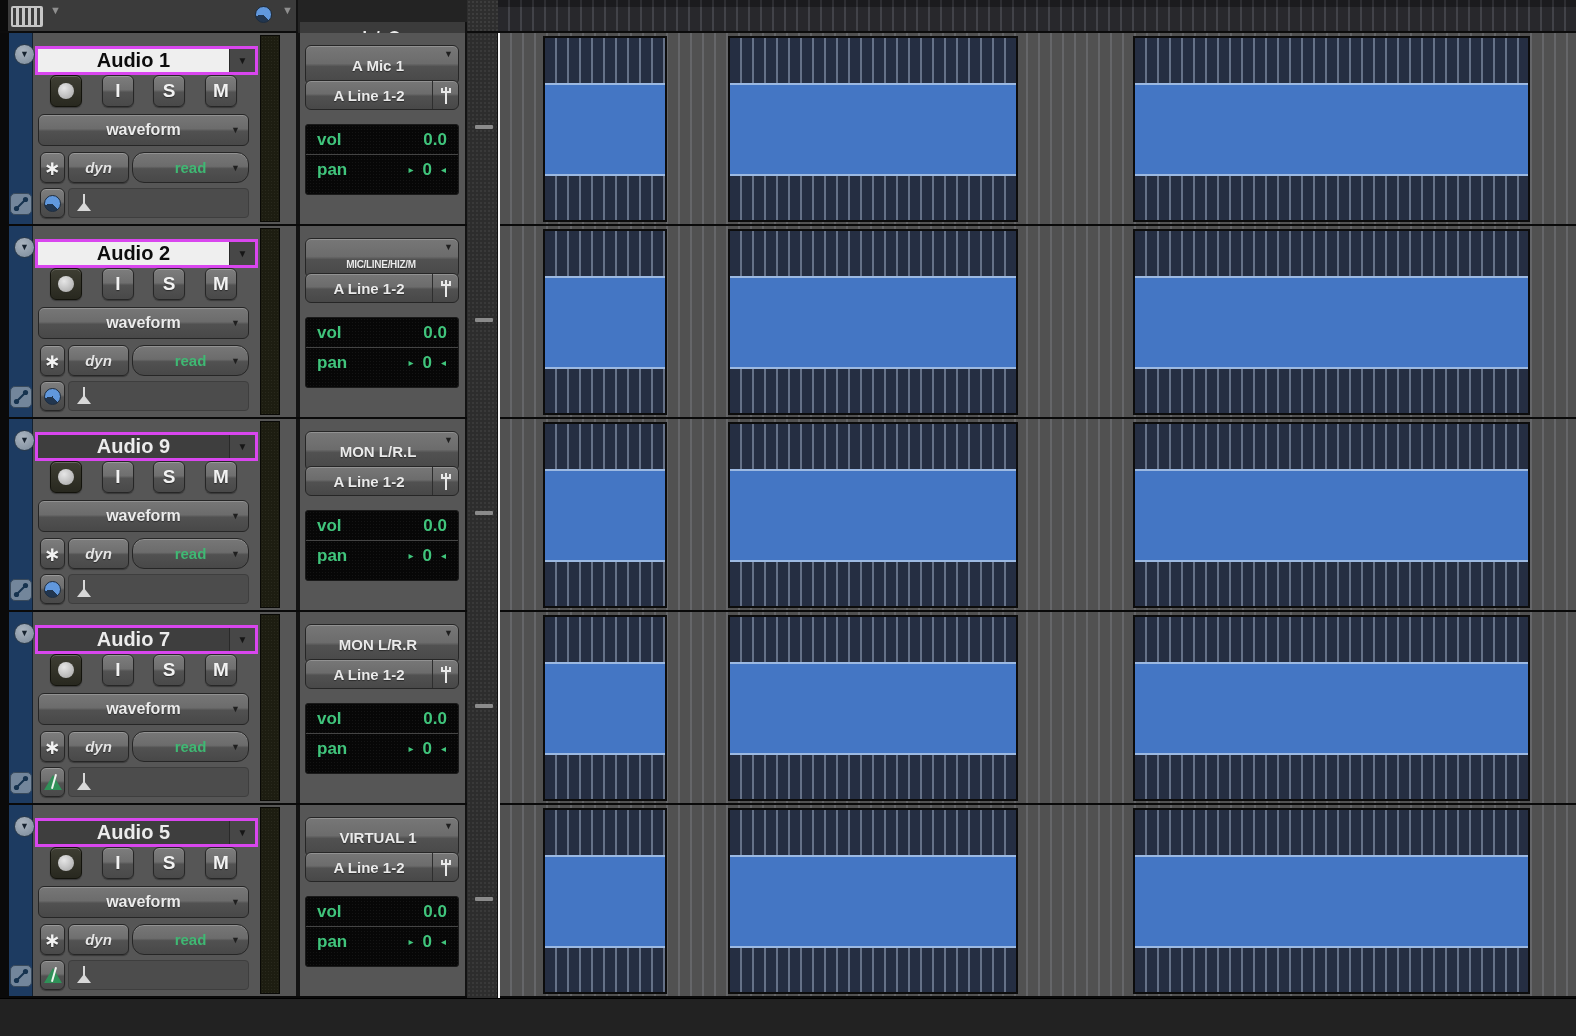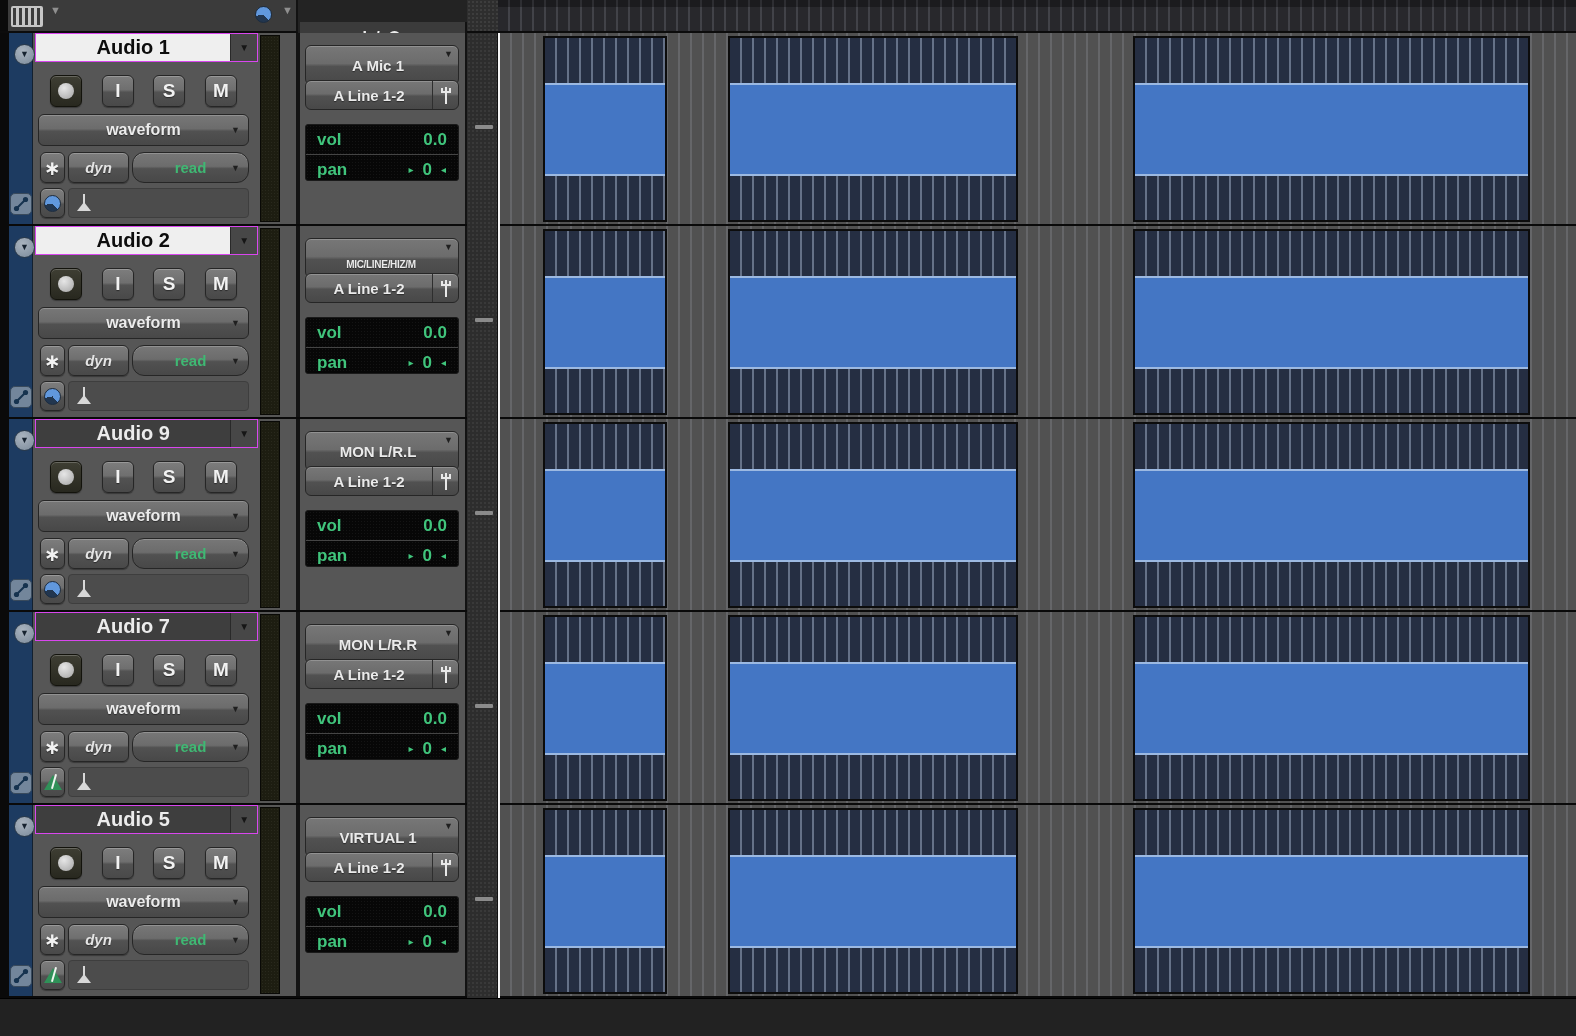--- a/index.html
+++ b/index.html
@@ -32,21 +32,21 @@
   .strip{position:absolute;left:0;top:0;width:33px;height:100%;
     background:linear-gradient(90deg,#0a0a0a 0 9px,#1d3b61 9px);border-right:1px solid #13202f;box-sizing:border-box;}
   .collapse-btn{position:absolute;left:14px;top:11px;width:21px;height:21px;border-radius:50%;
     background:radial-gradient(circle at 40% 32%,#aab4bf,#8795a4 75%);border:1px solid #2b3a4a;
     display:flex;align-items:center;justify-content:center;box-sizing:border-box;}
   .collapse-btn .caret{font-size:9px;color:#16222f;line-height:1;}
   .strip-icon{position:absolute;left:10px;top:160px;width:22px;height:22px;border-radius:5px;background:#73869b;
     border:1px solid #394a5c;box-sizing:border-box;display:flex;align-items:center;justify-content:center;}
 
   .controls{position:absolute;left:33px;top:0;width:223px;height:100%;}
-  .name-row{position:absolute;left:2px;top:0;width:223px;height:29px;display:flex;border:1px solid #d946ef;box-sizing:border-box;}
+  .name-row{position:absolute;left:2px;top:13px;width:223px;height:29px;display:flex;border:3px solid #d946ef;box-sizing:border-box;}
   .name-box{width:197px;display:flex;align-items:center;justify-content:center;font-size:20px;}
   .name-box.sel{background:#efefef;color:#0d0d0d;}
   .name-box.unsel{background:#3e3e3e;color:#ececec;}
   .name-dd{width:26px;background:#474747;border-left:1px solid #292929;display:flex;align-items:center;justify-content:center;}
   .name-dd .caret{font-size:10px;color:#161616;}
 
   .btn{position:absolute;display:flex;align-items:center;justify-content:center;border-radius:6px;
     background:linear-gradient(180deg,#7d7d7d 0%,#6f6f6f 46%,#525252 54%,#494949 100%);
     border:1px solid #262626;box-sizing:border-box;box-shadow:inset 0 1px 0 rgba(255,255,255,.22),0 1px 1px rgba(0,0,0,.35);
     color:#f2f2f2;text-shadow:0 1px 1px rgba(0,0,0,.45);}
@@ -93,21 +93,21 @@
   .io-input.longtext .io-input-label{font-size:10px;letter-spacing:-.3px;padding-right:2px;margin-top:13px;}
   .io-output{position:absolute;left:5px;top:47px;width:154px;height:30px;border-radius:6px;box-sizing:border-box;
     background:linear-gradient(180deg,#777 0%,#6c6c6c 46%,#515151 54%,#484848 100%);border:1px solid #262626;
     display:flex;box-shadow:inset 0 1px 0 rgba(255,255,255,.2);}
   .out-label{flex:1;display:flex;align-items:center;justify-content:center;color:#eaeaea;font-size:15px;text-shadow:0 1px 1px rgba(0,0,0,.45);}
   .fader-btn{position:relative;width:25px;border-left:1px solid #2e2e2e;}
   .fader-ico{position:absolute;left:50%;top:6px;width:2px;height:17px;background:#e8e8e8;transform:translateX(-50%);}
   .fader-ico:before{content:"";position:absolute;left:-4px;top:4px;width:10px;height:2px;background:#e8e8e8;}
   .fader-ico:after{content:"";position:absolute;left:-4px;top:1px;width:2px;height:3px;background:#e8e8e8;box-shadow:8px 0 0 #e8e8e8;}
 
-  .volpan{position:absolute;left:5px;top:91px;width:154px;height:57px;box-sizing:border-box;background:#070707;
+  .volpan{position:absolute;left:5px;top:91px;width:154px;height:71px;box-sizing:border-box;background:#070707;
     border:1px solid #1a1a1a;border-radius:3px;
     background-image:radial-gradient(rgba(255,255,255,.05) 1px,transparent 1px);background-size:3px 3px;}
   .vp-row{height:30px;padding:0 11px;display:flex;justify-content:space-between;align-items:center;
     font-size:17px;color:#40c57c;box-sizing:border-box;}
   .vp-top{border-bottom:1px solid #454545;}
   .pan-group{display:flex;align-items:center;gap:9px;margin-right:1px;}
   .pan-arr{font-style:normal;font-size:10px;line-height:1;}
 
   
   .scroll-strip{position:absolute;left:467px;top:33px;width:31px;height:965px;background:#2d2d2d;

